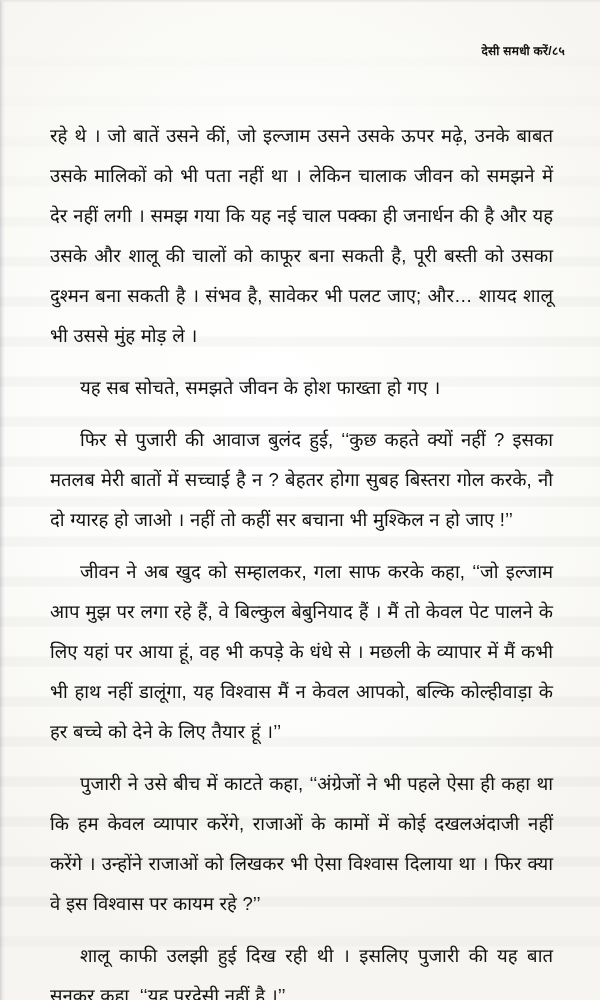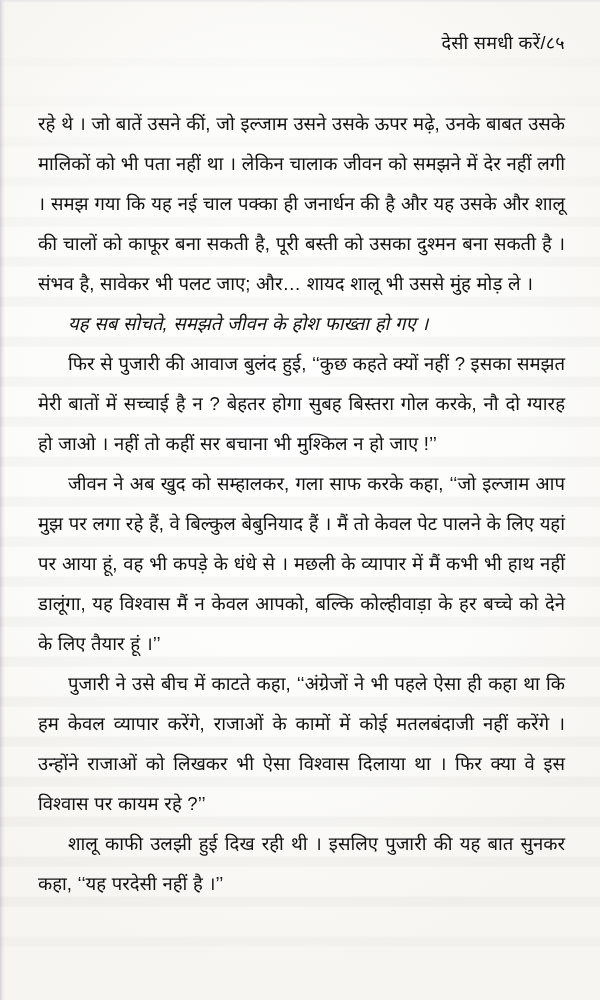--- a/index.html
+++ b/index.html
@@ -56,72 +56,71 @@
         rgba(90,85,80,.85) 26px,
         rgba(90,85,80,0) 27px,
         rgba(90,85,80,0) 40px
       );
     -webkit-mask-image: linear-gradient(to bottom, transparent 0px, #000 290px, #000 930px, transparent 980px);
             mask-image: linear-gradient(to bottom, transparent 0px, #000 290px, #000 930px, transparent 980px);
   }
 
   .running-head {
     position: absolute;
-    top: 30px;
+    top: 42px;
     right: 35px;
     font-family: "Liberation Sans", "DejaVu Sans", sans-serif;
-    font-size: 18px;
-    font-weight: 400;
+    font-size: 12px;
+    font-weight: 700;
     color: #111010;
     letter-spacing: .3px;
     white-space: nowrap;
   }
 
   .textblock {
     position: absolute;
     left: 38px;
     top: 104px;
     width: 527px;
     font-family: "Liberation Sans", "DejaVu Sans", sans-serif;
     font-size: 18.5px;
     line-height: 40px;
     color: #121111;
     text-align: justify;
     text-justify: inter-word;
   }
 
   .para {
-    margin: 0;
+    margin: 12px;
     text-align: justify;
     text-align-last: left;
     word-spacing: .5px;
   }
   .para.indent {
     text-indent: 30px;
   }
   
   .para.short {
     text-align: center;
-    font-style: italic;
   }
 </style>
 </head>
 <body>
 
 <div class="page">
 
   <div class="scan-edge-left"></div>
   <div class="scan-edge-top"></div>
   <div class="showthrough"></div>
 
   <div class="running-head">देसी समधी करें/८५</div>
 
   <div class="textblock">
     <p class="para">रहे थे । जो बातें उसने कीं, जो इल्जाम उसने उसके ऊपर मढ़े, उनके बाबत उसके मालिकों को भी पता नहीं था । लेकिन चालाक जीवन को समझने में देर नहीं लगी । समझ गया कि यह नई चाल पक्का ही जनार्धन की है और यह उसके और शालू की चालों को काफूर बना सकती है, पूरी बस्ती को उसका दुश्मन बना सकती है । संभव है, सावेकर भी पलट जाए; और… शायद शालू भी उससे मुंह मोड़ ले ।</p>
     <p class="para indent short">यह सब सोचते, समझते जीवन के होश फाख्ता हो गए ।</p>
-    <p class="para indent">फिर से पुजारी की आवाज बुलंद हुई, ‘‘कुछ कहते क्यों नहीं ? इसका समझत मेरी बातों में सच्चाई है न ? बेहतर होगा सुबह बिस्तरा गोल करके, नौ दो ग्यारह हो जाओ । नहीं तो कहीं सर बचाना भी मुश्किल न हो जाए !’’</p>
+    <p class="para indent">फिर से पुजारी की आवाज बुलंद हुई, ‘‘कुछ कहते क्यों नहीं ? इसका मतलब मेरी बातों में सच्चाई है न ? बेहतर होगा सुबह बिस्तरा गोल करके, नौ दो ग्यारह हो जाओ । नहीं तो कहीं सर बचाना भी मुश्किल न हो जाए !’’</p>
     <p class="para indent">जीवन ने अब खुद को सम्हालकर, गला साफ करके कहा, ‘‘जो इल्जाम आप मुझ पर लगा रहे हैं, वे बिल्कुल बेबुनियाद हैं । मैं तो केवल पेट पालने के लिए यहां पर आया हूं, वह भी कपड़े के धंधे से । मछली के व्यापार में मैं कभी भी हाथ नहीं डालूंगा, यह विश्वास मैं न केवल आपको, बल्कि कोल्हीवाड़ा के हर बच्चे को देने के लिए तैयार हूं ।’’</p>
-    <p class="para indent">पुजारी ने उसे बीच में काटते कहा, ‘‘अंग्रेजों ने भी पहले ऐसा ही कहा था कि हम केवल व्यापार करेंगे, राजाओं के कामों में कोई मतलबंदाजी नहीं करेंगे । उन्होंने राजाओं को लिखकर भी ऐसा विश्वास दिलाया था । फिर क्या वे इस विश्वास पर कायम रहे ?’’</p>
+    <p class="para indent">पुजारी ने उसे बीच में काटते कहा, ‘‘अंग्रेजों ने भी पहले ऐसा ही कहा था कि हम केवल व्यापार करेंगे, राजाओं के कामों में कोई दखलअंदाजी नहीं करेंगे । उन्होंने राजाओं को लिखकर भी ऐसा विश्वास दिलाया था । फिर क्या वे इस विश्वास पर कायम रहे ?’’</p>
     <p class="para indent">शालू काफी उलझी हुई दिख रही थी । इसलिए पुजारी की यह बात सुनकर कहा, ‘‘यह परदेसी नहीं है ।’’</p>
 
   </div>
 
 </div>
 
 </body></html>

